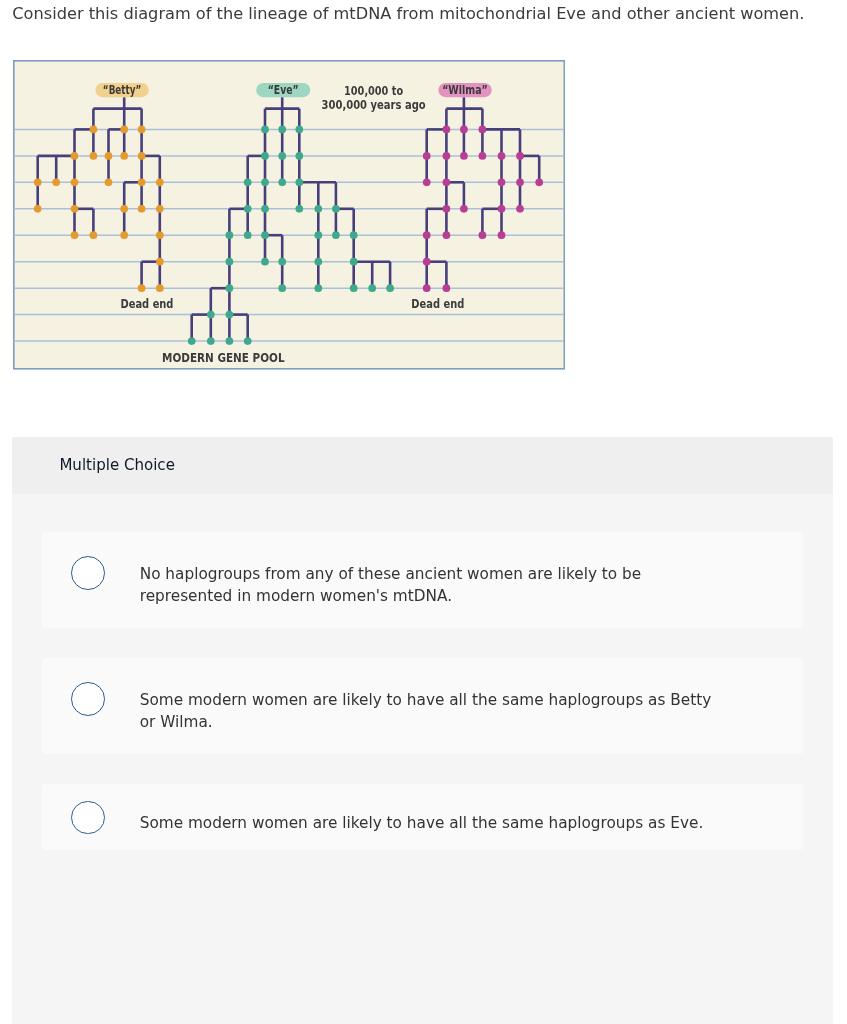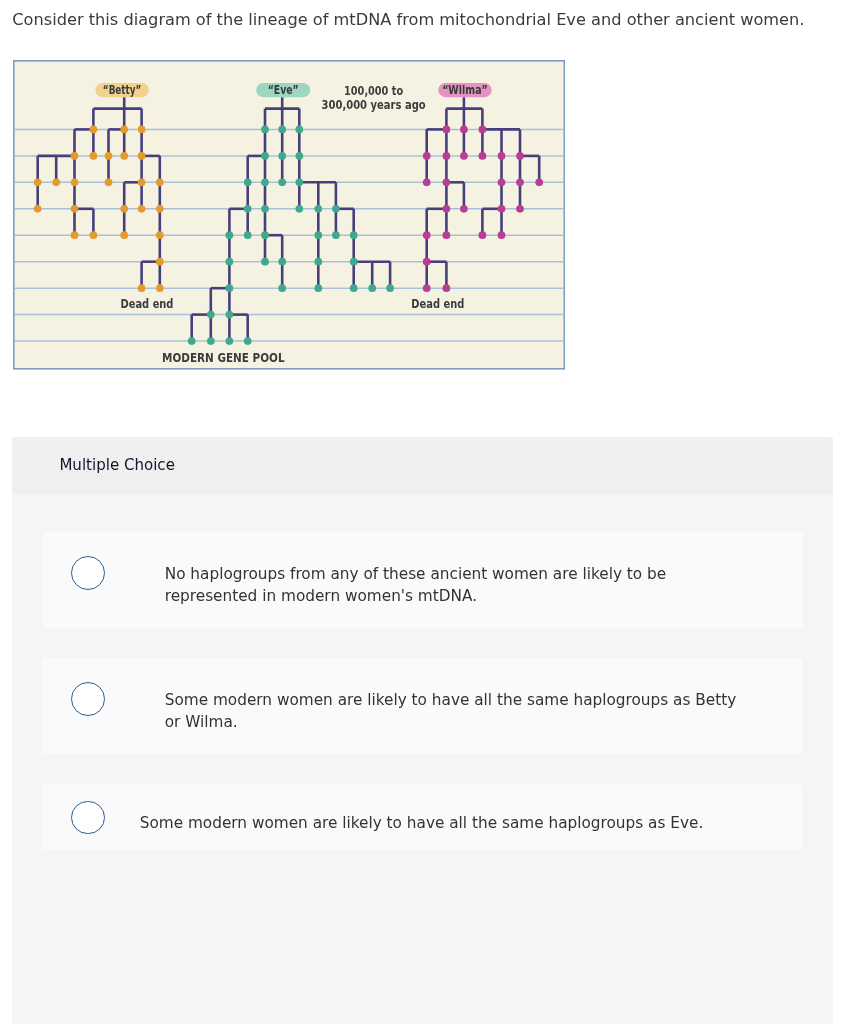--- a/index.html
+++ b/index.html
@@ -3,21 +3,21 @@
 <meta charset="utf-8">
 <title>mtDNA lineage question</title>
 <style>
   html,body{margin:0;padding:0;}
   body{
     width:847px;height:1024px;overflow:hidden;background:#ffffff;
     font-family:"DejaVu Sans", sans-serif;
     -webkit-font-smoothing:antialiased;
   }
   .stem{
-    position:absolute;left:12.3px;top:8px;width:835px;
+    position:absolute;left:12.3px;top:2px;width:835px;
     font-size:16.2px;line-height:23.7px;color:#3b3b3b;
     letter-spacing:0px;
   }
   .stem span{display:block;}
   .fig-wrap{position:absolute;left:12px;top:59px;}
   svg.figure{display:block;}
 
   
   .mc-panel{
     position:absolute;left:11.6px;top:436.8px;width:821.4px;height:620px;
@@ -26,21 +26,21 @@
   .mc-head{
     height:57px;background:#efefef;box-sizing:border-box;
     display:flex;align-items:center;padding-left:47.8px;
   }
   .mc-head-label{font-size:15.05px;color:#0f172a;letter-spacing:0px;}
   .mc-body{padding:38.5px 30px 0 30px;}
   .choice{
     background:#fafafa;border-radius:4px;display:flex;align-items:flex-start;
     margin-bottom:30px;box-sizing:border-box;
   }
-  .choice.two-line{height:96px;gap:25px;}
+  .choice.two-line{height:96px;}
   .choice.one-line{height:66px;}
   .radio{
     width:33.8px;height:33.8px;border:1.8px solid #2e5e8e;border-radius:50%;
     background:#ffffff;box-sizing:border-box;flex:0 0 auto;
     margin-left:29.5px;
   }
   .choice.two-line .radio{margin-top:23.6px;}
   .choice.one-line .radio{margin-top:16.3px;}
   .choice-text{
     font-size:15.3px;line-height:22.3px;color:#333333;

